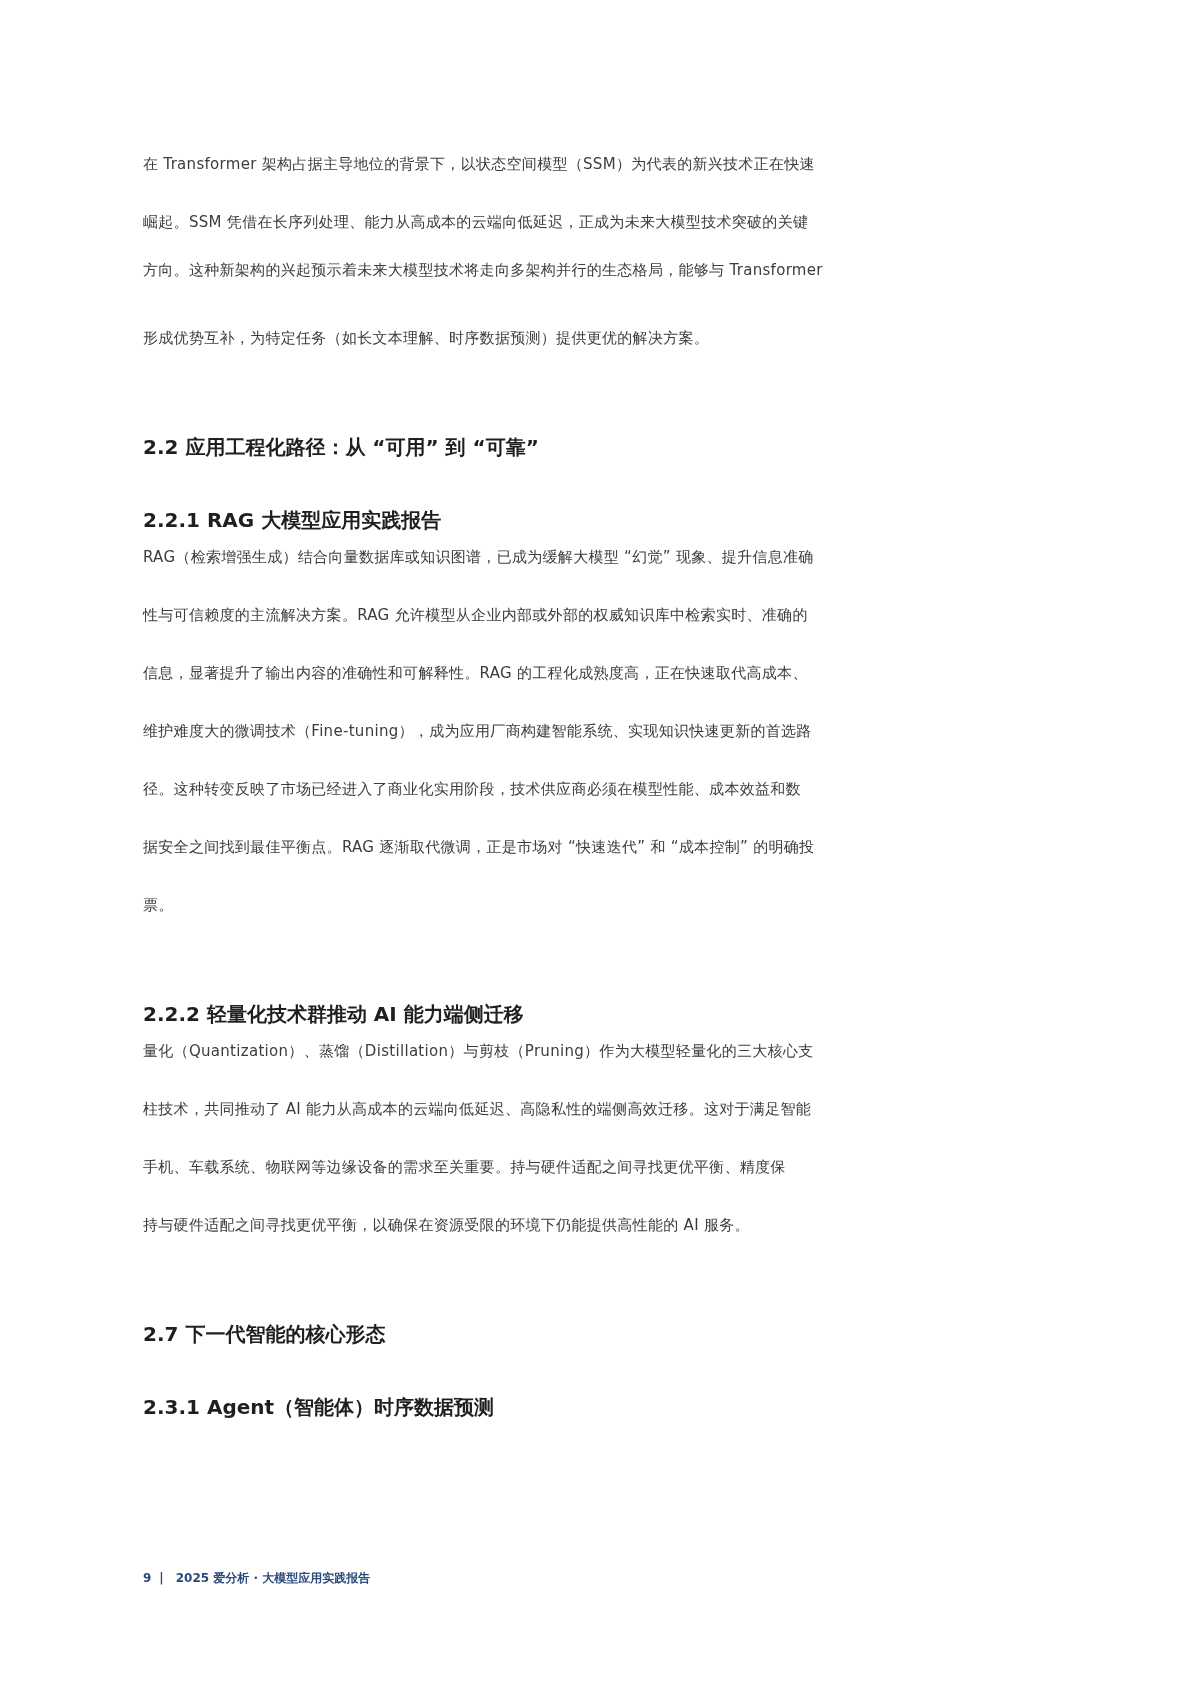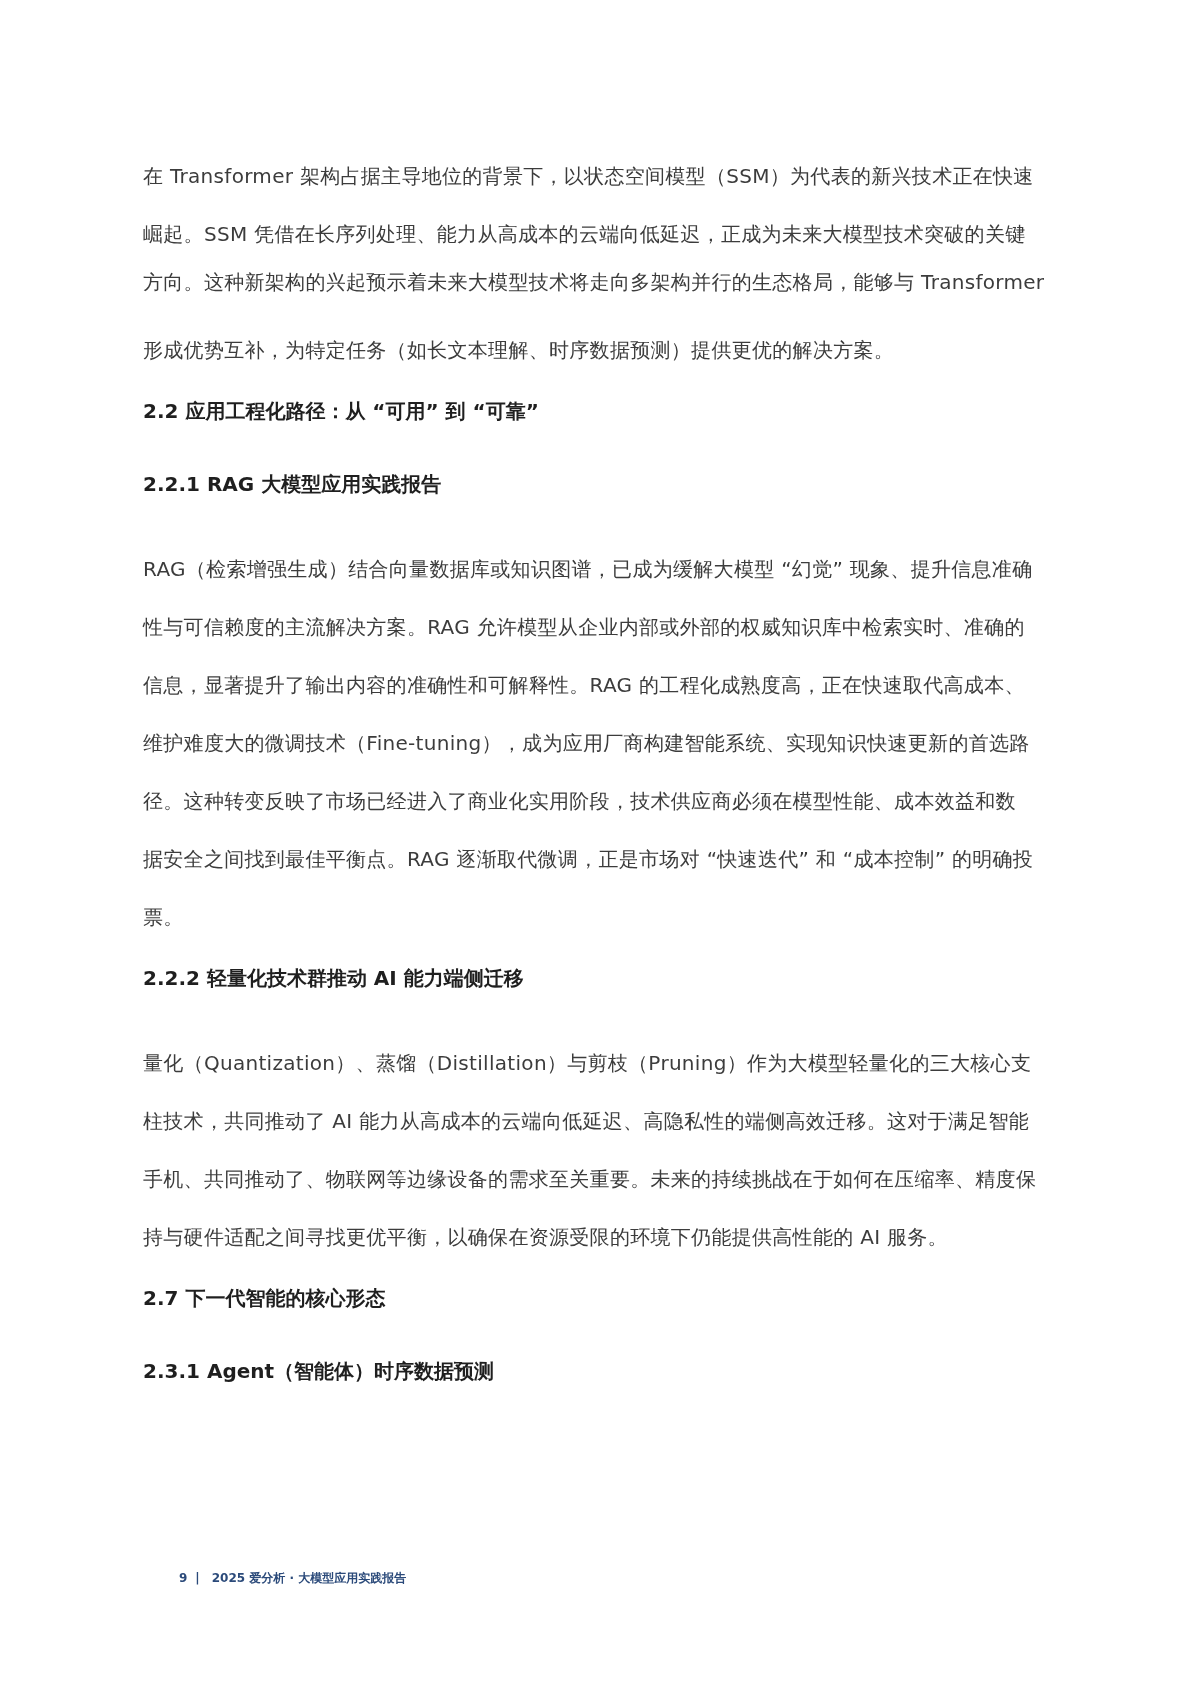--- a/index.html
+++ b/index.html
@@ -17,46 +17,45 @@
     }
     .page {
       position: absolute;
       left: 143px;
       top: 0;
       width: 920px;
     }
     .para-line {
       position: absolute;
       left: 0;
-      font-size: 20px;
+      font-size: 15px;
       line-height: 28px;
       white-space: nowrap;
       color: #3c3c3c;
       letter-spacing: 0.3px;
-      margin-top: 12px;
     }
     .heading {
       position: absolute;
       left: 0;
       font-size: 20px;
       line-height: 28px;
       font-weight: bold;
       color: #1f1f1f;
       white-space: nowrap;
+      margin-top: 36px;
     }
     .footer {
       position: absolute;
       left: 143px;
       top: 1569px;
       font-size: 12px;
       line-height: 18px;
       color: #2b4a7a;
       font-weight: bold;
       white-space: nowrap;
-      margin-left: 36px;
     }
     .footer .sep {
       display: inline-block;
       margin: 0 12px 0 8px;
       font-weight: bold;
     }
   </style>
 </head>
 <body>
 
@@ -74,21 +73,21 @@
   <div class="para-line" style="top:601px">性与可信赖度的主流解决方案。RAG 允许模型从企业内部或外部的权威知识库中检索实时、准确的</div>
   <div class="para-line" style="top:659px">信息，显著提升了输出内容的准确性和可解释性。RAG 的工程化成熟度高，正在快速取代高成本、</div>
   <div class="para-line" style="top:717px">维护难度大的微调技术（Fine-tuning），成为应用厂商构建智能系统、实现知识快速更新的首选路</div>
   <div class="para-line" style="top:775px">径。这种转变反映了市场已经进入了商业化实用阶段，技术供应商必须在模型性能、成本效益和数</div>
   <div class="para-line" style="top:833px">据安全之间找到最佳平衡点。RAG 逐渐取代微调，正是市场对 “快速迭代” 和 “成本控制” 的明确投</div>
   <div class="para-line" style="top:891px">票。</div>
 
   <div class="heading" style="top:964px">2.2.2  轻量化技术群推动 AI 能力端侧迁移</div>
   <div class="para-line" style="top:1037px">量化（Quantization）、蒸馏（Distillation）与剪枝（Pruning）作为大模型轻量化的三大核心支</div>
   <div class="para-line" style="top:1095px">柱技术，共同推动了 AI 能力从高成本的云端向低延迟、高隐私性的端侧高效迁移。这对于满足智能</div>
-  <div class="para-line" style="top:1153px">手机、共同推动了、物联网等边缘设备的需求至关重要。未来的持续挑战在于如何在压缩率、精度保</div>
+  <div class="para-line" style="top:1153px">手机、车载系统、物联网等边缘设备的需求至关重要。持与硬件适配之间寻找更优平衡、精度保</div>
   <div class="para-line" style="top:1211px">持与硬件适配之间寻找更优平衡，以确保在资源受限的环境下仍能提供高性能的 AI 服务。</div>
 
   <div class="heading" style="top:1284px">2.7  下一代智能的核心形态</div>
 
   <div class="heading" style="top:1357px">2.3.1 Agent（智能体）时序数据预测</div>
 </div>
 
 <div class="footer">
   <span>9</span><span class="sep">|</span><span>2025 爱分析 · 大模型应用实践报告</span>
 </div>

